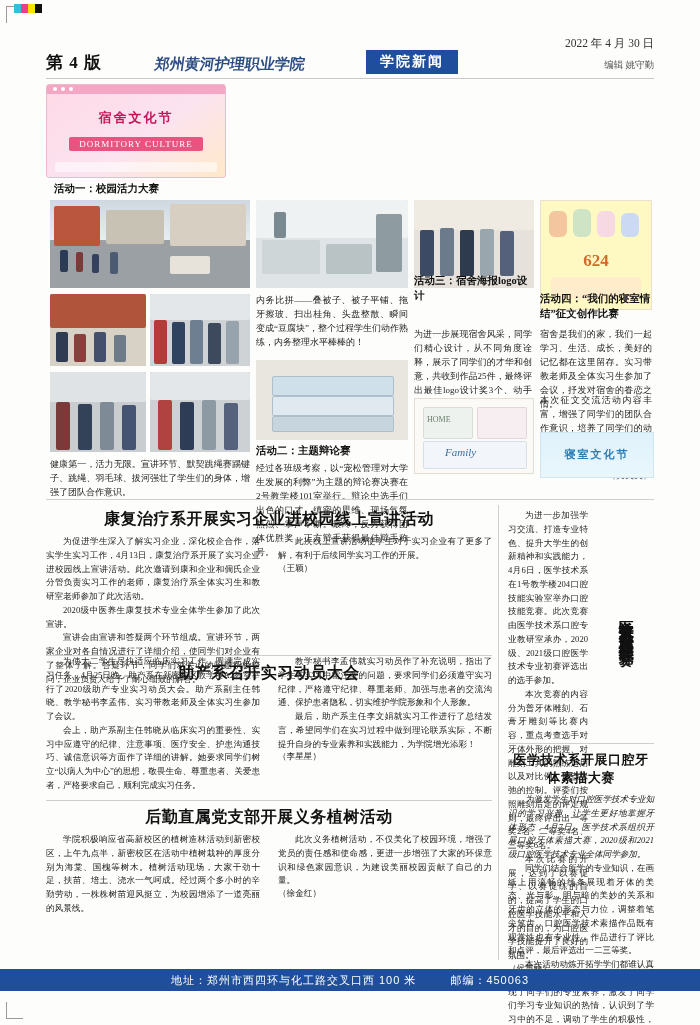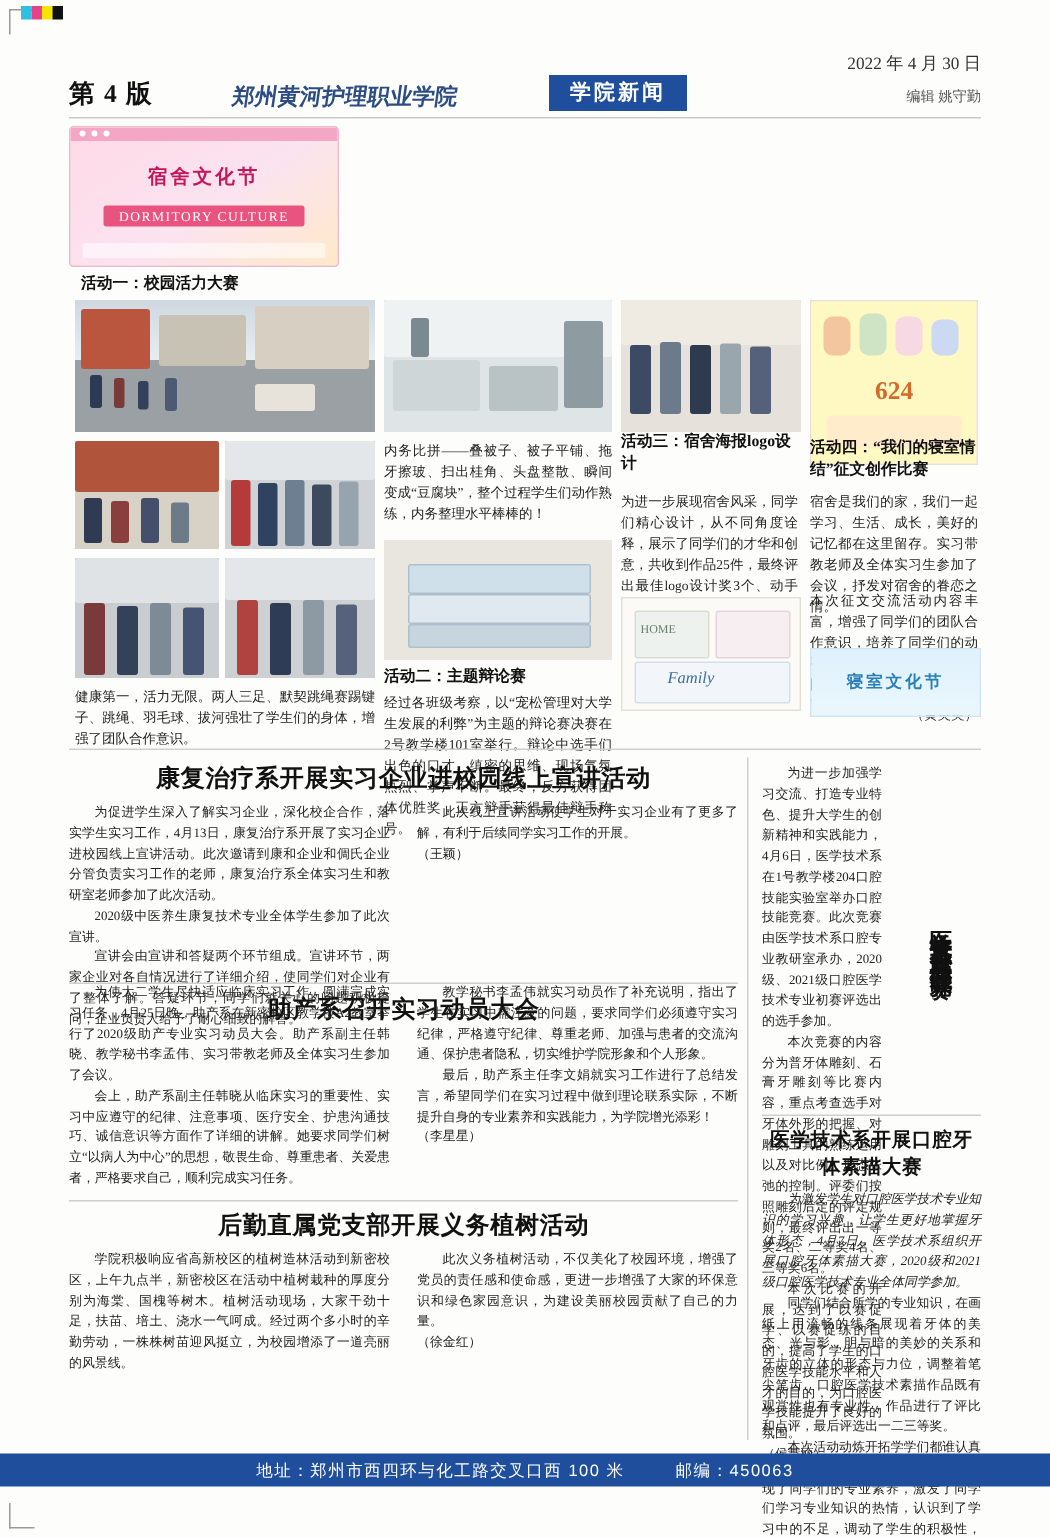--- a/index.html
+++ b/index.html
@@ -100,21 +100,21 @@
     position:absolute;left:46px;top:182px;width:608px;height:318px;
   }
   .ph{position:absolute;overflow:hidden;background:#ddd;}
   .cap{
     position:absolute;font-size:10.5px;font-weight:bold;color:#111;
     font-family:"Liberation Serif", serif;
   }
   .body-s{
     position:absolute;font-size:9px;line-height:1.55;color:#222;text-align:justify;
   }
-  .sign{text-align:right;font-size:9px;color:#333;}
+  .sign{text-align:right;font-size:9px;color:#333;font-family:Liberation Mono, monospace;}
   
   .sc{width:100%;height:100%;position:relative;}
   .sc .sky{position:absolute;left:0;right:0;top:0;height:45%;}
   .sc .gnd{position:absolute;left:0;right:0;bottom:0;top:45%;}
   .sc .b{position:absolute;border-radius:2px;}
   
   .cols{
     position:absolute;left:46px;top:505px;width:608px;height:455px;
   }
   .vline{position:absolute;top:0;bottom:0;width:0;border-left:1px solid #cfcfcf;}
@@ -230,21 +230,21 @@
         <div class="b" style="left:32px;top:8px;width:18px;height:28px;background:#cfe4c5;border-radius:6px"></div>
         <div class="b" style="left:56px;top:10px;width:18px;height:26px;background:#f6d9e2;border-radius:6px"></div>
         <div class="b" style="left:80px;top:12px;width:18px;height:24px;background:#cbd9f2;border-radius:6px"></div>
         <div style="position:absolute;left:0;right:0;top:50px;text-align:center;font-size:17px;color:#d36a2a;font-weight:bold;">624</div>
         <div class="b" style="left:10px;top:76px;width:90px;height:22px;background:#ffeccb;border-radius:4px"></div>
       </div>
     </div>
 
     <div class="body-s" style="left:210px;top:112px;width:152px;">内务比拼——叠被子、被子平铺、拖牙擦玻、扫出桂角、头盘整散、瞬间变成“豆腐块”，整个过程学生们动作熟练，内务整理水平棒棒的！</div>
 
-    <div class="cap" style="left:368px;top:106px;width:118px;line-height:1.4;">活动三：宿舍海报logo设计</div>
+    <div class="cap" style="left:368px;top:92px;width:118px;line-height:1.4;">活动三：宿舍海报logo设计</div>
     <div class="cap" style="left:494px;top:110px;width:112px;line-height:1.4;">活动四：“我们的寝室情结”征文创作比赛</div>
 
     <div class="body-s" style="left:368px;top:146px;width:118px;">为进一步展现宿舍风采，同学们精心设计，从不同角度诠释，展示了同学们的才华和创意，共收到作品25件，最终评出最佳logo设计奖3个、动手小天才奖3个、积极参与奖6个。</div>
     <div class="body-s" style="left:494px;top:146px;width:112px;">宿舍是我们的家，我们一起学习、生活、成长，美好的记忆都在这里留存。实习带教老师及全体实习生参加了会议，抒发对宿舍的眷恋之情。</div>
     <div class="body-s" style="left:494px;top:212px;width:112px;">本次征文交流活动内容丰富，增强了同学们的团队合作意识，培养了同学们的动手实践能力，对构建温馨家园、和谐校园，营造良好的育人环境具有重要意义。</div>
     <div class="body-s sign" style="left:494px;top:288px;width:112px;">（黄英英）</div>
 
     <div class="ph" style="left:4px;top:112px;width:96px;height:72px;">
       <div class="sc" style="background:#d8d2c6">
         <div class="b" style="left:0;top:0;right:0;height:34px;background:#b0543c"></div>
@@ -298,21 +298,21 @@
         <div class="b" style="left:8px;top:28px;width:14px;height:50px;background:#b0433f"></div>
         <div class="b" style="left:30px;top:30px;width:14px;height:48px;background:#2e3c55"></div>
         <div class="b" style="left:52px;top:28px;width:14px;height:50px;background:#8d99a3"></div>
         <div class="b" style="left:74px;top:31px;width:14px;height:47px;background:#56627b"></div>
       </div>
     </div>
 
     <div class="cap" style="left:210px;top:262px;">活动二：主题辩论赛</div>
     <div class="body-s" style="left:210px;top:280px;width:152px;">经过各班级考察，以“宠松管理对大学生发展的利弊”为主题的辩论赛决赛在2号教学楼101室举行。辩论中选手们出色的口才、缜密的思维、现场气氛热烈、掌声不断。最终，反方获得团体优胜奖，正方辩手获得最佳辩手称号。</div>
 
-    <div class="body-s" style="left:4px;top:276px;width:200px;">健康第一，活力无限。两人三足、默契跳绳赛踢键子、跳绳、羽毛球、拔河强壮了学生们的身体，增强了团队合作意识。</div>
+    <div class="body-s" style="left:4px;top:276px;width:200px;">健康第一，活力无限。宣讲环节、默契跳绳赛踢键子、跳绳、羽毛球、拔河强壮了学生们的身体，增强了团队合作意识。</div>
 
     <div class="ph" style="left:494px;top:250px;width:112px;height:44px;background:linear-gradient(#dff1fb,#eaf7fd);border:1px solid #cfe6f2;">
       <div style="position:absolute;left:0;right:0;top:14px;text-align:center;font-size:11px;color:#2a7fb8;font-weight:bold;letter-spacing:2px;">寝室文化节</div>
     </div>
     <div class="ph" style="left:368px;top:296px;width:118px;height:0px;"></div>
   </div>
 
   <div class="cols">
     <div class="hline" style="top:-6px;"></div>
     <div class="vline" style="left:452px;"></div>

